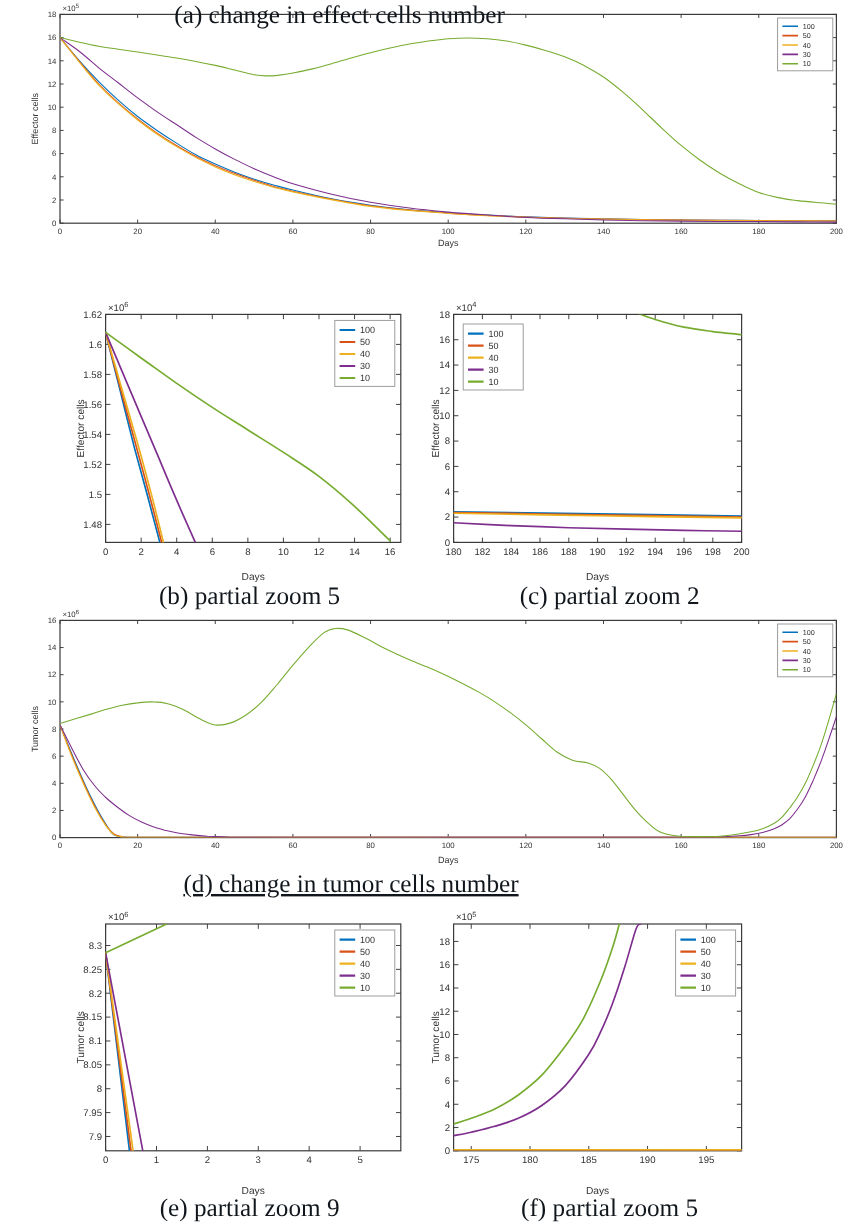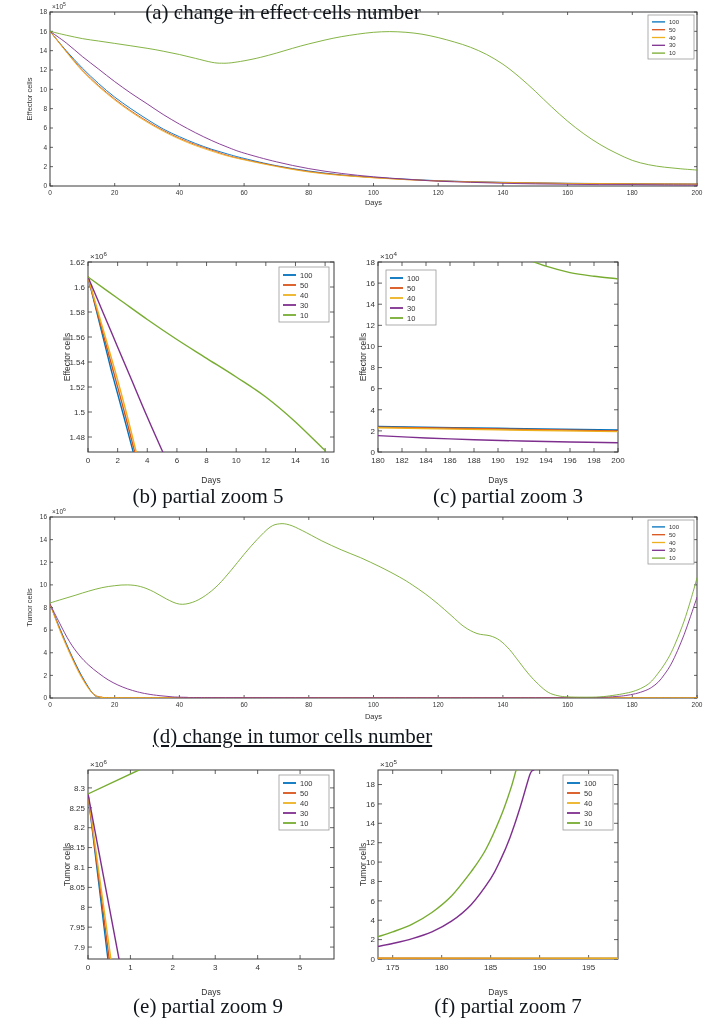--- a/index.html
+++ b/index.html
@@ -283,21 +283,21 @@
         <line x1="32" y1="50" x2="45" y2="50" stroke="#EDB120" stroke-width="1.7999999999999998"></line>
         <text x="49" y="52.625" font-size="7.5">40</text>
         <line x1="32" y1="60" x2="45" y2="60" stroke="#7E2F8E" stroke-width="1.7999999999999998"></line>
         <text x="49" y="62.625" font-size="7.5">30</text>
         <line x1="32" y1="70" x2="45" y2="70" stroke="#77AC30" stroke-width="1.7999999999999998"></line>
         <text x="49" y="72.625" font-size="7.5">10</text>
       </g>
     </svg>
 </div>
 <div class="abs caption" style="left:62px;top:484px;width:292px;">(b) partial zoom 5</div>
-<div class="abs caption" style="left:358px;top:484px;width:300px;">(c) partial zoom 3</div>
+<div class="abs caption" style="left:358px;top:484px;width:300px;">(c) partial zoom 2</div>
 
 <div class="abs" style="left:0;top:508px;">
   <svg width="707" height="214" viewBox="0 0 707 214">
       <defs>
         <clipPath id="clip3">
           <rect x="50" y="9" width="647" height="181"></rect>
         </clipPath>
       </defs>
       <rect x="50" y="9" width="647" height="181" fill="#fff" stroke="#3a3a3a" stroke-width="1"></rect>
       <line x1="50" y1="190" x2="50" y2="187" stroke="#3a3a3a" stroke-width="0.8"></line>
@@ -531,13 +531,13 @@
         <line x1="209" y1="45" x2="222" y2="45" stroke="#EDB120" stroke-width="1.7999999999999998"></line>
         <text x="226" y="47.625" font-size="7.5">40</text>
         <line x1="209" y1="55" x2="222" y2="55" stroke="#7E2F8E" stroke-width="1.7999999999999998"></line>
         <text x="226" y="57.625" font-size="7.5">30</text>
         <line x1="209" y1="65" x2="222" y2="65" stroke="#77AC30" stroke-width="1.7999999999999998"></line>
         <text x="226" y="67.625" font-size="7.5">10</text>
       </g>
     </svg>
 </div>
 <div class="abs caption" style="left:62px;top:994px;width:292px;">(e) partial zoom 9</div>
-<div class="abs caption" style="left:358px;top:994px;width:300px;">(f) partial zoom 7</div>
+<div class="abs caption" style="left:358px;top:994px;width:300px;">(f) partial zoom 5</div>
 
 </body></html>

